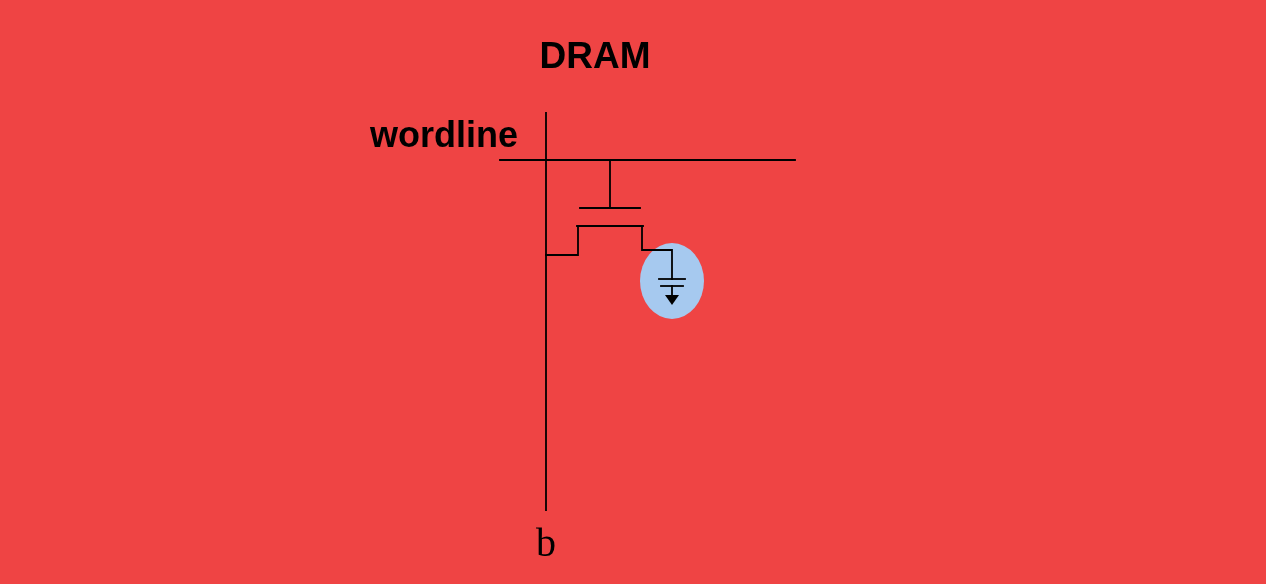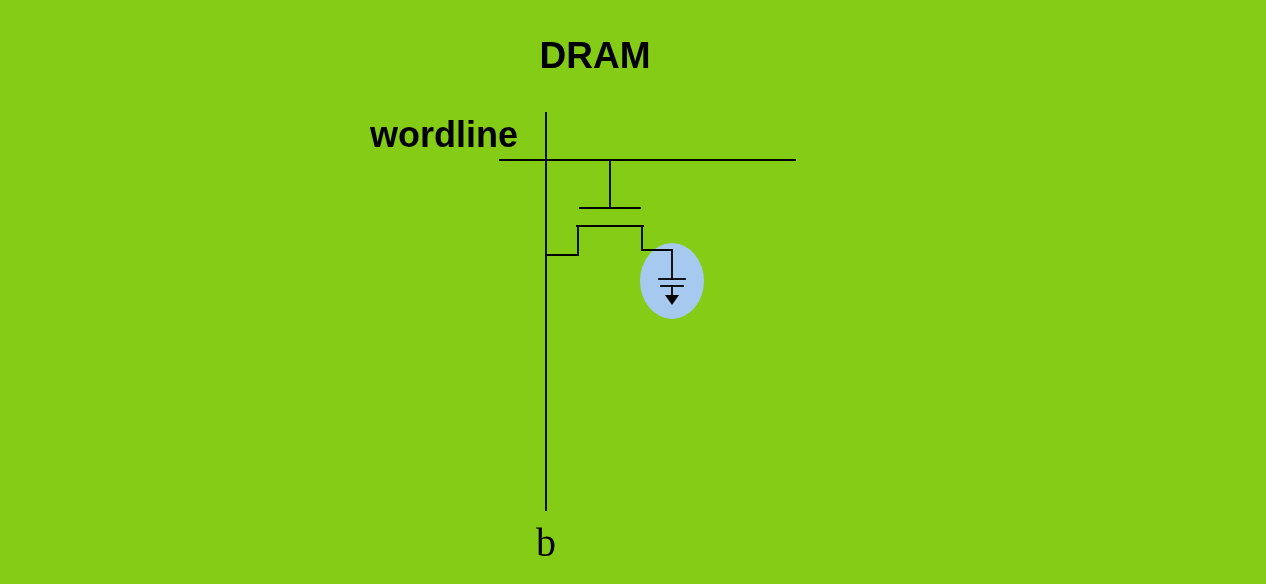--- a/index.html
+++ b/index.html
@@ -4,21 +4,21 @@
 <style>
   html, body {
     margin: 0;
     padding: 0;
     background: #ffffff;
   }
   .canvas {
     position: relative;
     width: 1266px;
     height: 584px;
-    background: #84cc16;
+    background: #ef4444;
     overflow: hidden;
     font-family: "Liberation Sans", sans-serif;
   }
   svg {
     display: block;
   }
   .title-text {
     font-family: "Liberation Sans", sans-serif;
     font-weight: bold;
     font-size: 37px;

